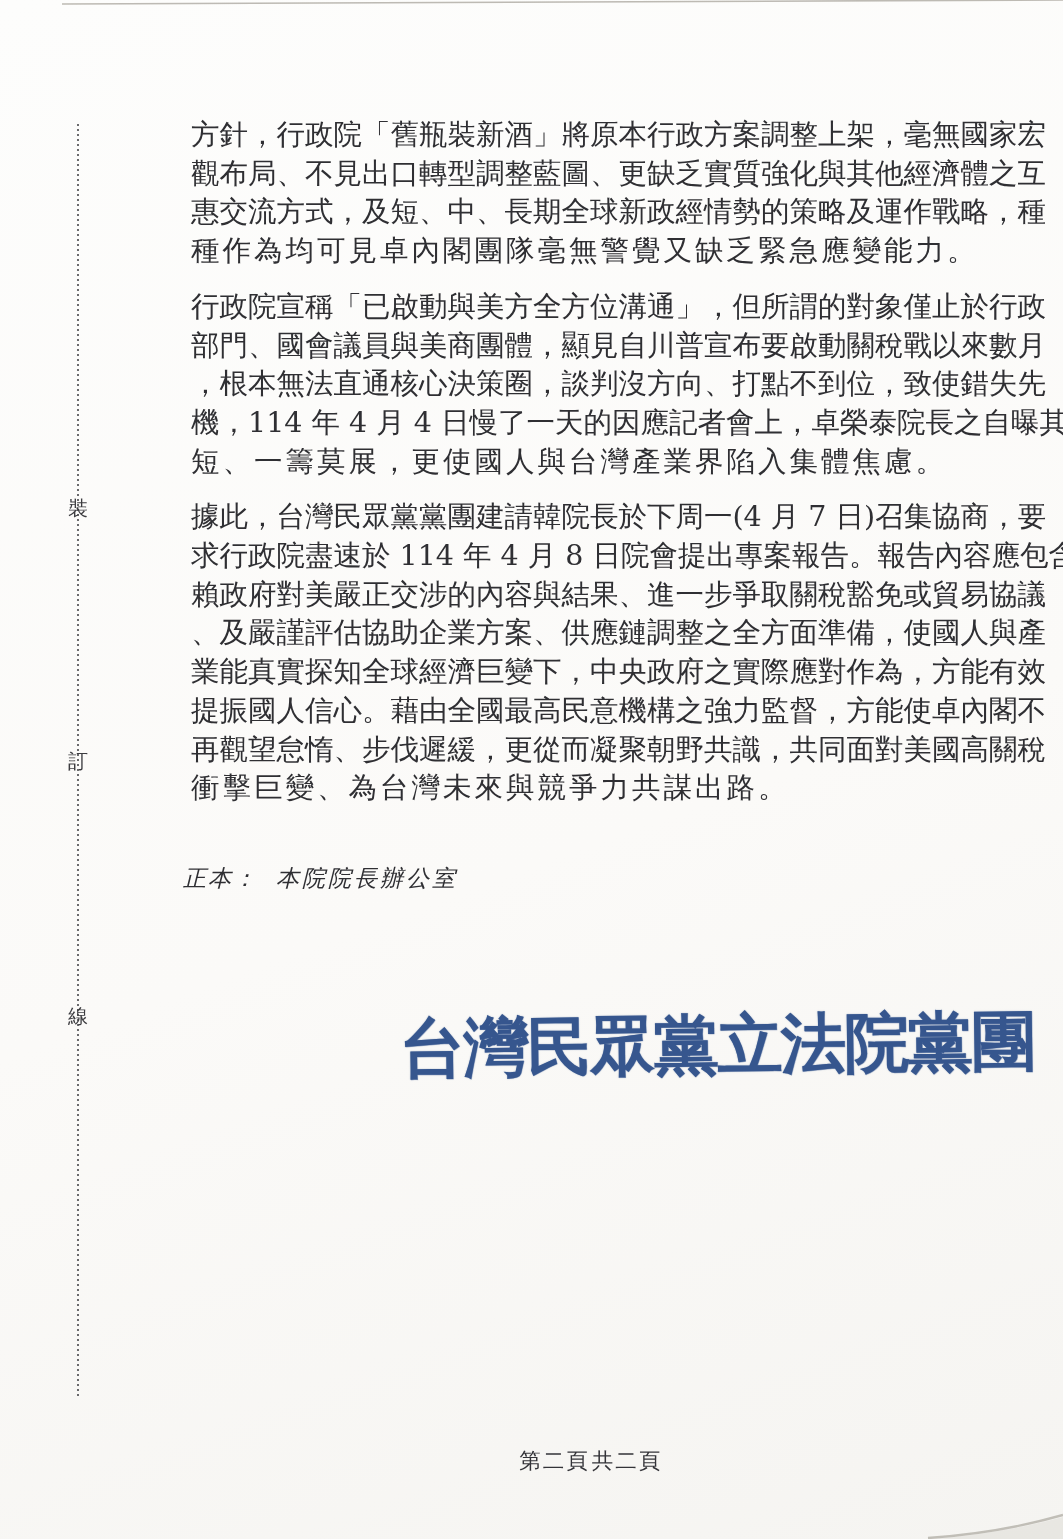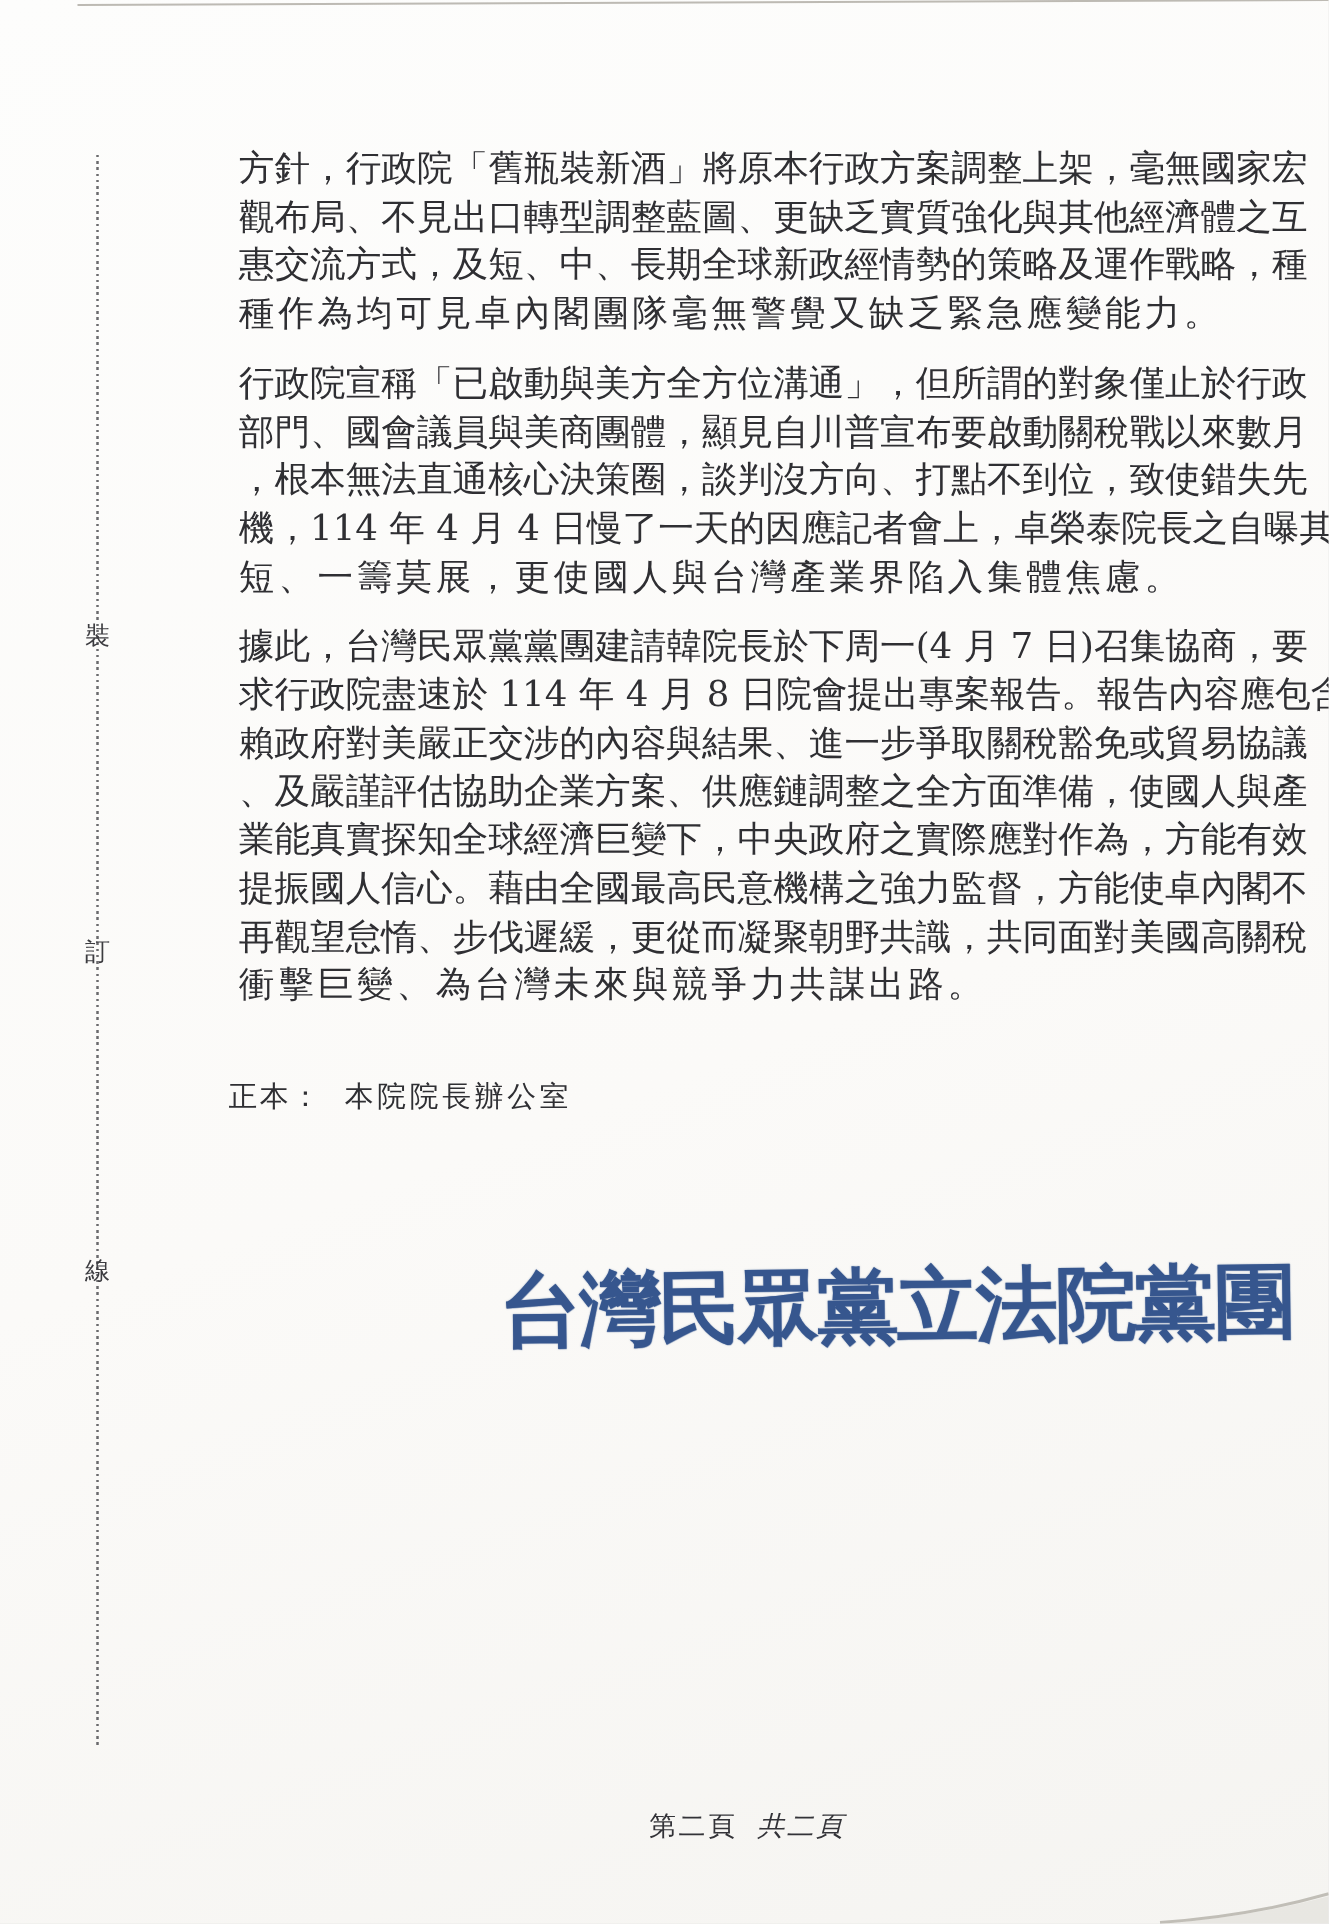--- a/index.html
+++ b/index.html
@@ -25,35 +25,35 @@
 
   .bodytext{
     position:absolute;left:191px;top:116px;width:772px;
     font-size:28.5px;line-height:38.7px;letter-spacing:0;
   }
   .para + .para{margin-top:17px;}
   .line{display:flex;justify-content:space-between;white-space:pre;}
   .line.last{justify-content:flex-start;gap:3px;}
 
   .dist{position:absolute;left:139px;top:832px;font-size:23px;line-height:31px;}
-  .dist-row{white-space:pre;}
+  .dist-row{white-space:pre;font-style:italic;}
   .dist-label{letter-spacing:2px;}
   .dist-value{margin-left:18px;letter-spacing:3px;}
 
   .stamp{
     position:absolute;left:400px;top:1005px;
     font-size:65px;font-weight:600;letter-spacing:-1.5px;
     transform:rotate(-0.7deg);transform-origin:left center;
     color:#36568e;
     text-shadow:0 0 1.3px rgba(54,86,142,.6), 0.4px 0.4px 0 rgba(54,86,142,.35);
     white-space:nowrap;
   }
 
   .footer{position:absolute;left:484px;top:1421px;font-size:21.5px;letter-spacing:2px;color:#333338;white-space:pre;}
-  .footer-total{margin-left:16px;font-style:italic;}
+  .footer-total{margin-left:2px;}
 </style>
 </head>
 <body>
 
 <div class="scan">
 
   <svg class="edges" width="1063" height="1539" viewBox="0 0 1063 1539">
     <path d="M62 4 L1063 0" stroke="rgba(125,119,108,0.5)" stroke-width="1.6" fill="none"></path>
     <path d="M928 1538 Q1000 1533 1063 1515" stroke="rgba(150,145,134,0.55)" stroke-width="2.4" fill="none"></path>
     <path d="M928 1539 Q1000 1534 1063 1517 L1063 1539 Z" fill="rgba(196,192,184,0.25)" stroke="none"></path>

